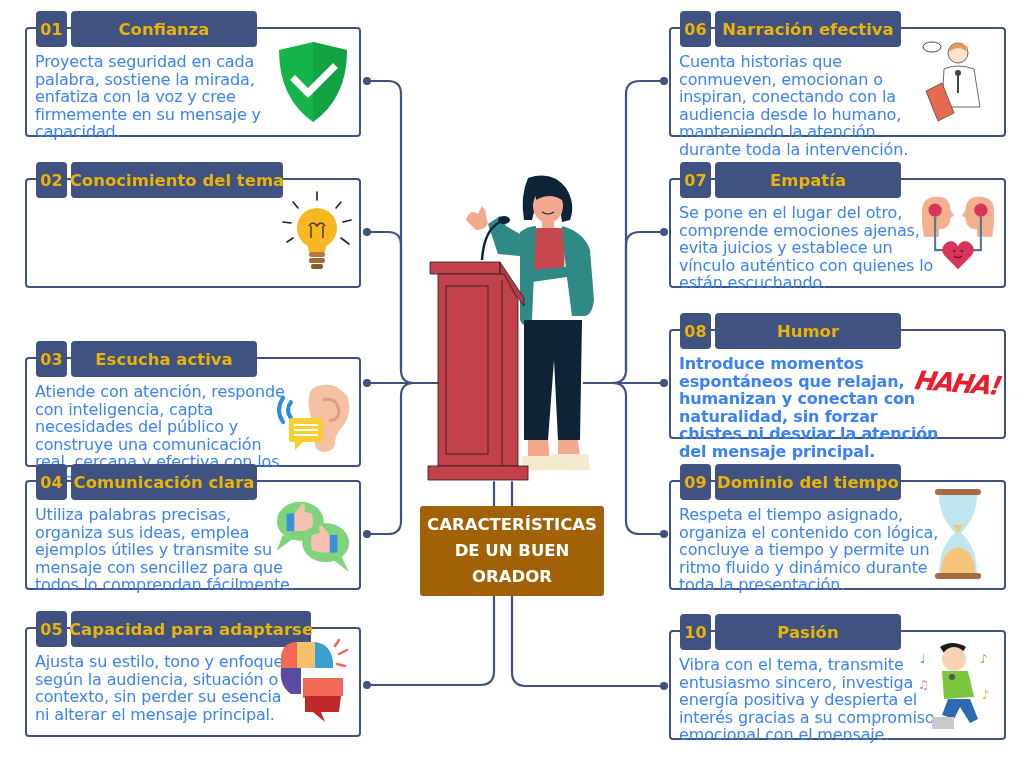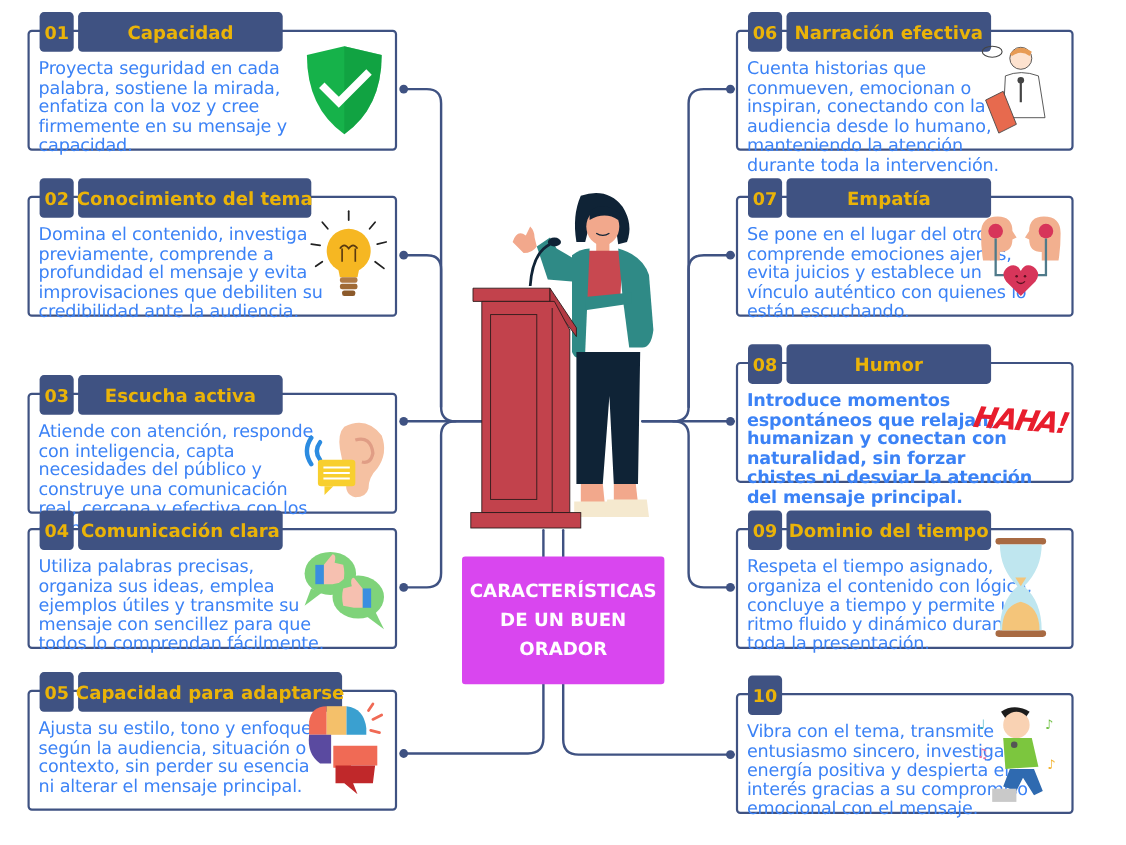--- a/index.html
+++ b/index.html
@@ -9,21 +9,21 @@
   .connectors { position: absolute; left: 0; top: 0; width: 1024px; height: 768px; pointer-events: none; }
 
   .card {
     position: absolute;
     width: 336px;
     height: 110px;
     border: 2px solid #3f5282;
     border-radius: 4px;
     background: #ffffff;
   }
-  .card.right { width: 307px; }
+  .card.right { width: 337px; }
 
   .num-tab, .title-tab {
     position: absolute;
     top: -18px;
     height: 36px;
     background: #3f5282;
     color: #eab308;
     border-radius: 4px;
     font-weight: bold;
     font-size: 16px;
@@ -54,22 +54,22 @@
     display: flex;
     align-items: center;
     justify-content: center;
   }
 
   .center-box {
     position: absolute;
     left: 420px;
     top: 506px;
     width: 184px;
-    height: 116px;
-    background: #d946ef;
+    height: 90px;
+    background: #a16207;
     border-radius: 3px;
     color: #ffffff;
     font-weight: bold;
     font-size: 16.5px;
     line-height: 26px;
     text-align: center;
     display: flex;
     align-items: center;
     justify-content: center;
     padding: 2px 6px;
@@ -158,35 +158,34 @@
 
   <rect x="4" y="296" width="100" height="14" fill="#c2424c" stroke="#2b1a1a" stroke-width="0.8"></rect>
 </svg>
 
 <div class="center-box">
   <span>CARACTERÍSTICAS DE UN BUEN ORADOR</span>
 </div>
 
 <div class="card" style="left:25px; top:27px;">
   <div class="num-tab">01</div>
-  <div class="title-tab">Capacidad</div>
+  <div class="title-tab">Confianza</div>
   <div class="card-desc">Proyecta seguridad en cada palabra, sostiene la mirada, enfatiza con la voz y cree firmemente en su mensaje y capacidad.</div>
   <div class="card-icon">
     <svg width="76" height="86" viewBox="0 0 76 86">
       <path d="M38 4 L72 12 Q72 60 38 84 Q4 60 4 12 Z" fill="#16b24a"></path>
       <path d="M38 4 L72 12 Q72 60 38 84 L38 50 Z" fill="#0f9a3d" opacity="0.6"></path>
       <path d="M20 42 L33 55 L58 30" stroke="#ffffff" stroke-width="7" fill="none" stroke-linecap="square"></path>
     </svg>
   </div>
 </div>
 
 <div class="card" style="left:25px; top:178px;">
   <div class="num-tab">02</div>
   <div class="title-tab" style="width:212px;">Conocimiento del tema</div>
-  <div class="card-desc" style="width:262px;">Domina el contenido, investiga previamente, comprende a profundidad el mensaje y evita improvisaciones que debiliten su credibilidad ante la audiencia.</div>
   <div class="card-icon" style="right:2px;">
     <svg width="76" height="88" viewBox="0 0 76 88">
       <g stroke="#222" stroke-width="1.6" stroke-linecap="round">
         <line x1="38" y1="4" x2="38" y2="12"></line>
         <line x1="14" y1="14" x2="19" y2="20"></line>
         <line x1="62" y1="14" x2="57" y2="20"></line>
         <line x1="4" y1="34" x2="12" y2="35"></line>
         <line x1="64" y1="34" x2="72" y2="32"></line>
         <line x1="62" y1="50" x2="70" y2="56"></line>
         <line x1="8" y1="54" x2="14" y2="50"></line>
@@ -313,20 +312,21 @@
       <rect x="2" y="86" width="46" height="6" rx="3" fill="#a86a42"></rect>
       <path d="M6 8 L44 8 Q44 30 28 46 Q44 60 44 86 L6 86 Q6 60 22 46 Q6 30 6 8Z" fill="#bfe6ef"></path>
       <path d="M20 38 L30 38 L25 46Z" fill="#f4c57a"></path>
       <path d="M8 86 Q8 64 25 60 Q42 64 42 86Z" fill="#f4c57a"></path>
     </svg>
   </div>
 </div>
 
 <div class="card right" style="left:669px; top:630px;">
   <div class="num-tab">10</div>
+  <div class="title-tab">Pasión</div>
   <div class="card-desc" style="width:262px;">Vibra con el tema, transmite entusiasmo sincero, investiga energía positiva y despierta el interés gracias a su compromiso emocional con el mensaje.</div>
   <div class="card-icon">
     <svg width="80" height="94" viewBox="0 0 80 94">
       <text x="2" y="26" font-size="12" fill="#2aa3c0">♩</text>
       <text x="62" y="26" font-size="12" fill="#6cbf3e">♪</text>
       <text x="0" y="52" font-size="12" fill="#e26fa8">♫</text>
       <text x="64" y="62" font-size="12" fill="#f2b12a">♪</text>
       <path d="M22 10 Q34 2 48 10 L44 16 L26 16Z" fill="#1c1c1c"></path>
       <circle cx="36" cy="22" r="12" fill="#f9d2b3"></circle>
       <path d="M24 34 L50 34 L56 60 L26 62Z" fill="#7cc63e"></path>

